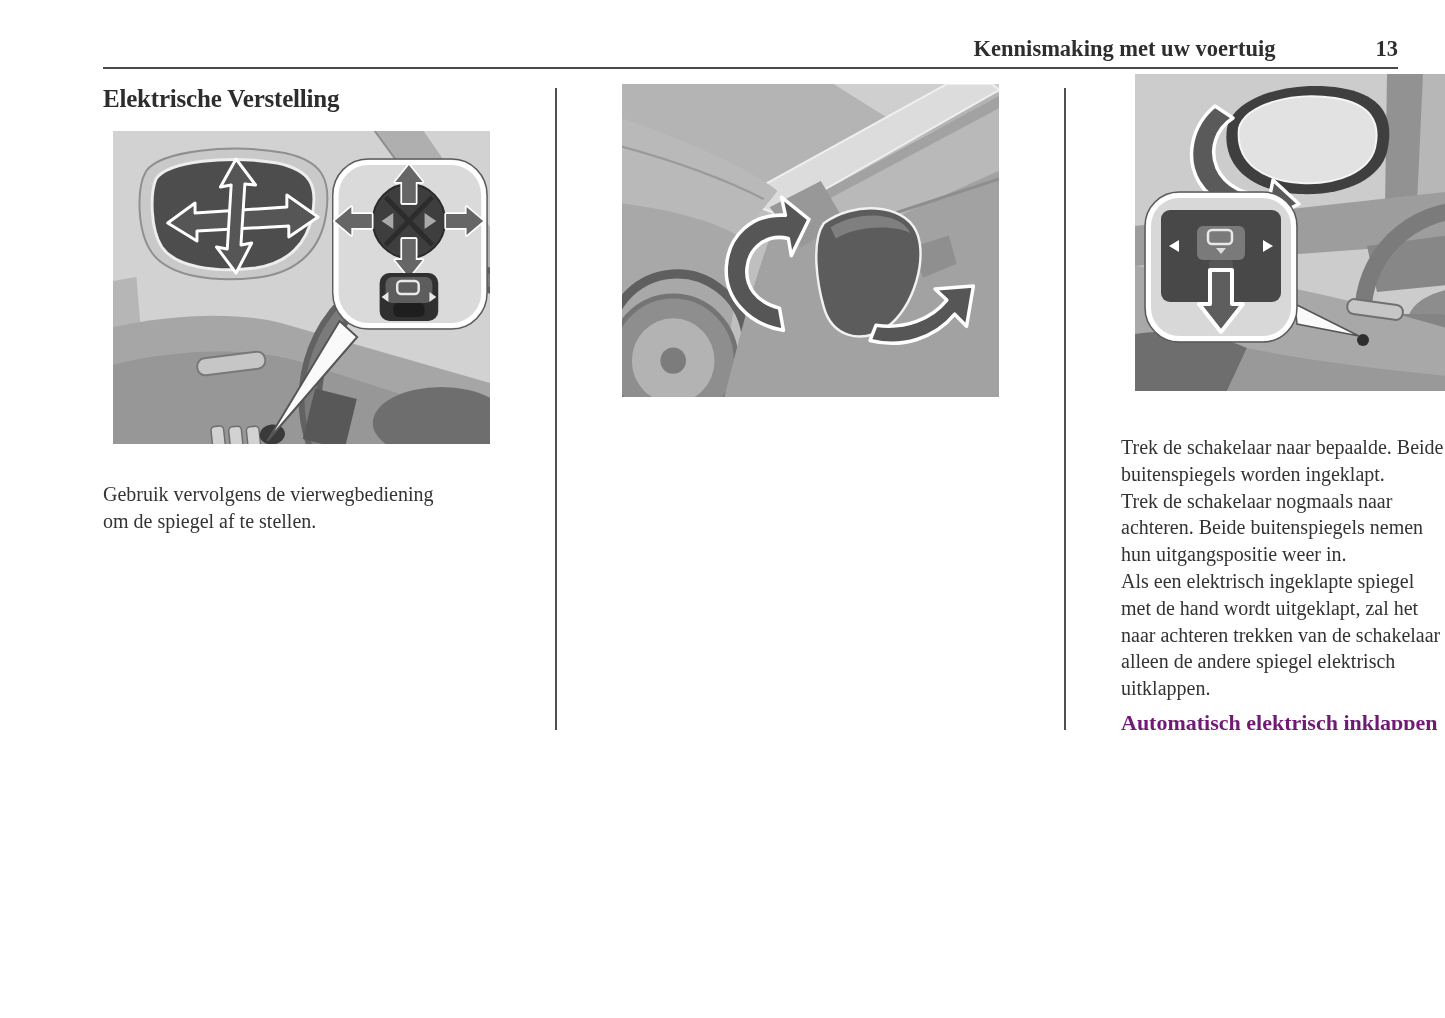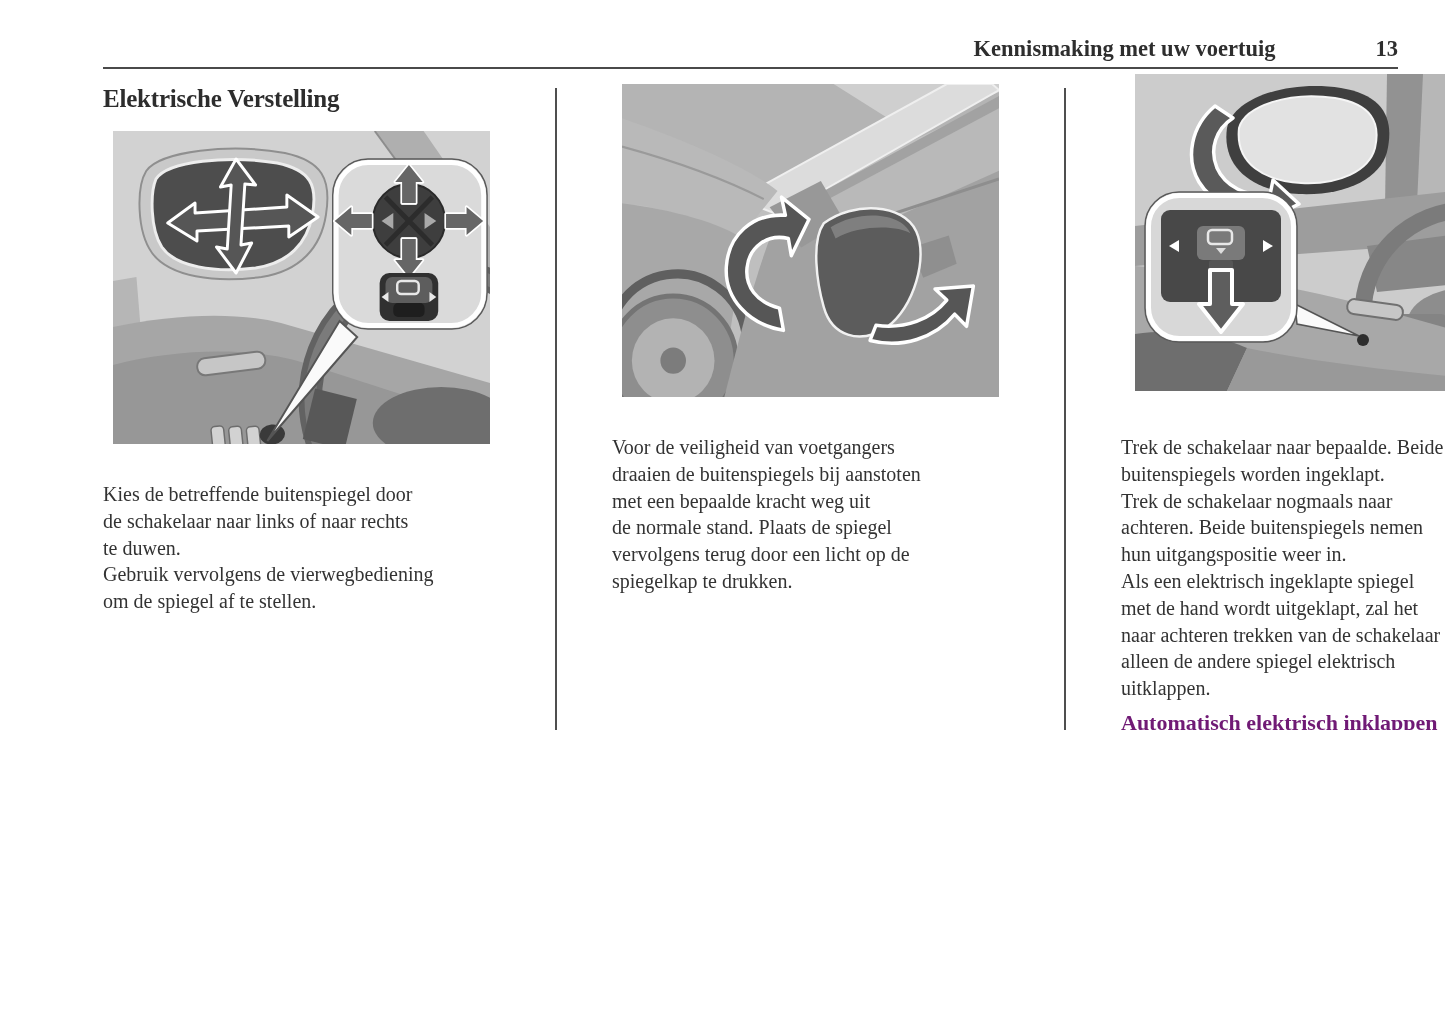--- a/index.html
+++ b/index.html
@@ -106,23 +106,20 @@
               <rect x="-24" y="-18" width="48" height="26" rx="7" fill="#5d5d5d"></rect>
               <rect x="-12" y="-14" width="22" height="13" rx="4" fill="none" stroke="#e8e8e8" stroke-width="2.5"></rect>
               <polygon points="-28,2 -21,-3 -21,7" fill="#e8e8e8"></polygon>
               <polygon points="28,2 21,-3 21,7" fill="#e8e8e8"></polygon>
               <rect x="-16" y="8" width="32" height="14" rx="5" fill="#1e1e1e"></rect>
             </g>
           </g>
         </svg>
       </figure>
 
-      <p class="body">Kies de betreffende buitenspiegel door
-de schakelaar naar links of naar rechts
-te duwen.</p>
       <p class="body">Gebruik vervolgens de vierwegbediening
 om de spiegel af te stellen.</p>
     </section>
 
     <div class="divider"></div>
 
     <section class="col col-2">
 
       <figure class="illus" aria-label="exterior-mirror-folding-directions-illustration">
         <svg viewBox="0 0 383 310" preserveAspectRatio="none">
@@ -156,26 +153,20 @@
             <path d="M205,138 C235,116 286,118 299,146 C311,172 297,220 269,241 C241,259 213,249 205,221 C198,197 192,156 205,138 Z" fill="#5c5c5c" stroke="#f1f1f1" stroke-width="2.5"></path>
             <path d="M212,142 C240,124 284,127 293,148 C281,140 241,139 217,153 Z" fill="#7f7f7f"></path>
           </g>
 
           <path d="M190,134 L162,112 L166,130 C132,128 108,150 106,181 C104,212 128,238 164,244 L160,222 C136,216 125,200 127,182 C129,162 147,148 169,153 L172,170 Z" fill="#565656" stroke="#ffffff" stroke-width="3.5" stroke-linejoin="round"></path>
 
           <path d="M252,254 C284,262 318,252 338,228 L350,240 L357,200 L318,203 L330,214 C314,233 288,243 258,239 Z" fill="#565656" stroke="#ffffff" stroke-width="3.5" stroke-linejoin="round"></path>
         </svg>
       </figure>
 
-      <p class="body">Voor de veiligheid van voetgangers
-draaien de buitenspiegels bij aanstoten
-met een bepaalde kracht weg uit
-de normale stand. Plaats de spiegel
-vervolgens terug door een licht op de
-spiegelkap te drukken.</p>
     </section>
 
     <div class="divider"></div>
 
     <section class="col col-3">
 
       <figure class="illus" aria-label="mirror-folding-switch-callout-illustration">
         <svg viewBox="0 0 383 317" preserveAspectRatio="none">
           <rect width="383" height="317" fill="#cccccc"></rect>
 

